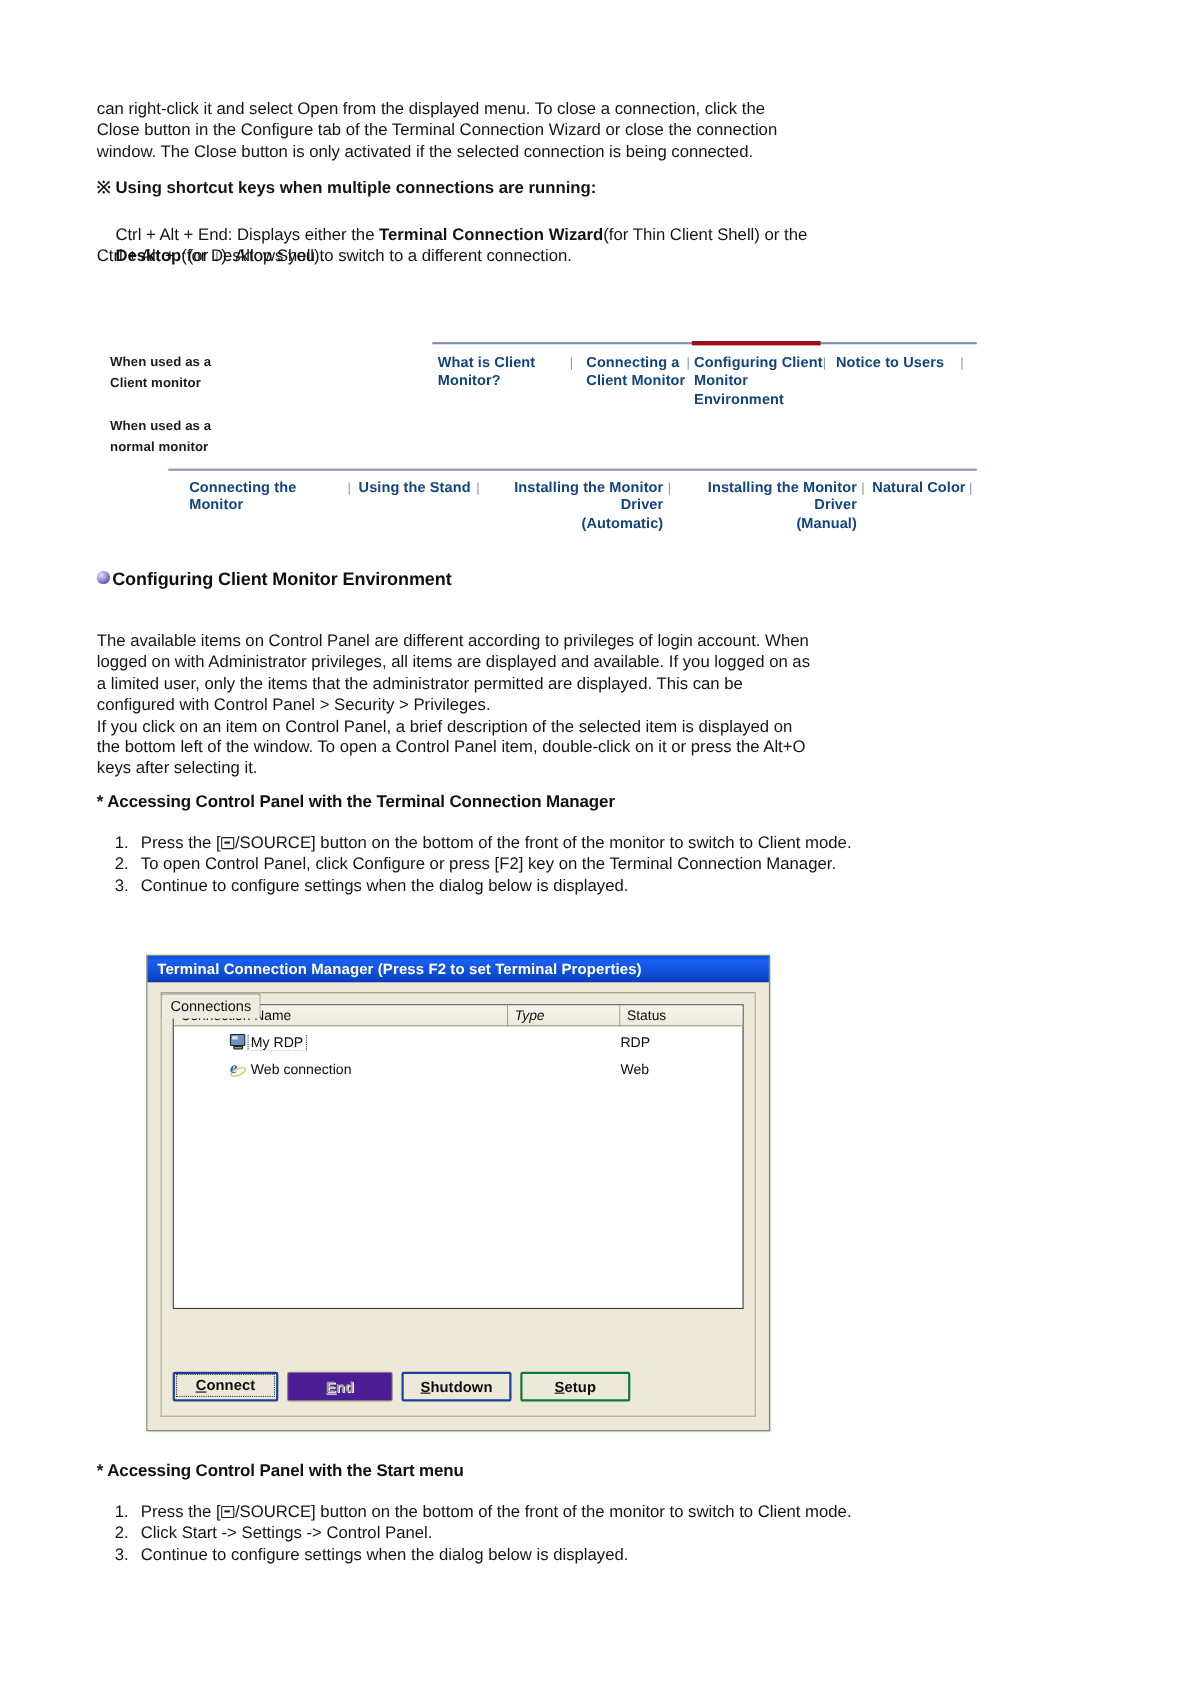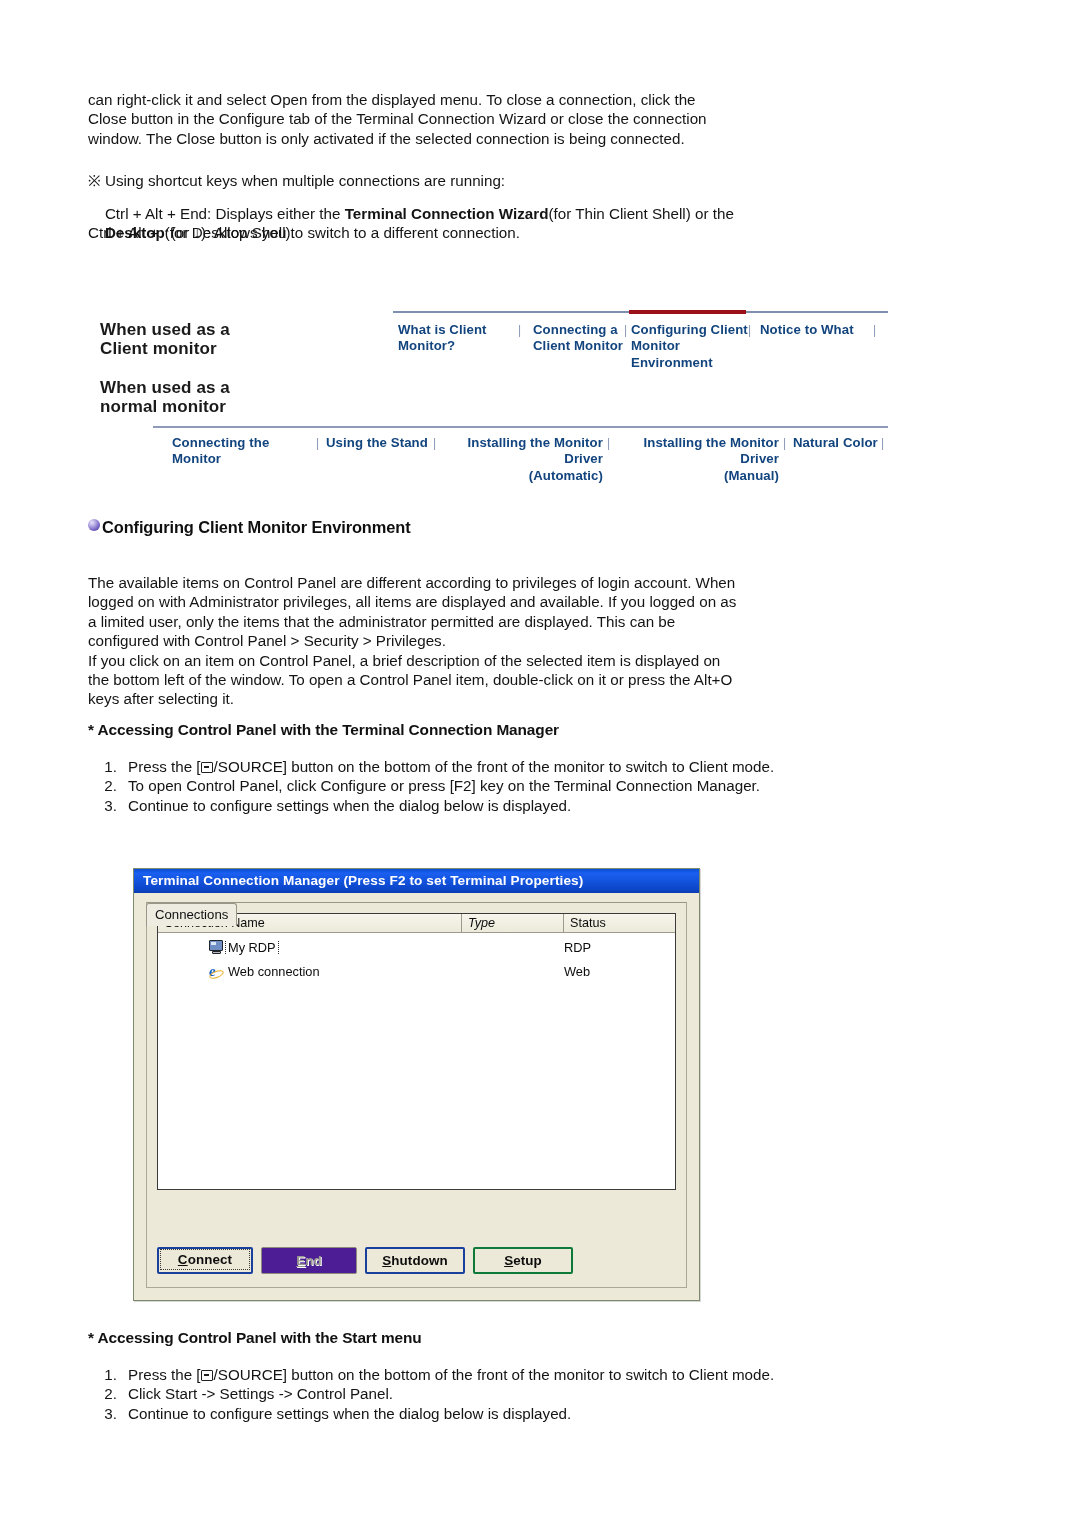--- a/index.html
+++ b/index.html
@@ -24,21 +24,21 @@
     color: #141414;
     white-space: pre-wrap;
   }
   .para b { font-weight: bold; }
 
   
   .nav-block { position: absolute; left: 88px; top: 305px; width: 800px; height: 170px; }
 
   .nav-label {
     position: absolute;
-    font-size: 17px;
+    font-size: 12px;
     line-height: 19px;
     font-weight: bold;
     color: #1a1a1a;
     letter-spacing: 0.1px;
   }
 
   .nav-rule {
     position: absolute;
     height: 2px;
     background: #7f8fb0;
@@ -282,21 +282,21 @@
 </style>
 </head>
 <body>
 
 <div class="page">
 
   <div class="para" style="left:88px; top:90px; width:700px;">can right-click it and select Open from the displayed menu. To close a connection, click the
 Close button in the Configure tab of the Terminal Connection Wizard or close the connection
 window. The Close button is only activated if the selected connection is being connected.</div>
 
-  <div class="para" style="left:88px; top:171px; width:700px;">※ Using shortcut keys when multiple connections are running:</div>
+  <div class="para" style="left:88px; top:161px; width:700px;font-weight:bold;">※ Using shortcut keys when multiple connections are running:</div>
 
   <div class="para" style="left:88px; top:185px; width:720px;">
     <span>Ctrl + Alt + End: Displays either the </span><b>Terminal Connection Wizard</b><span>(for Thin Client Shell) or the</span>
   </div>
 
   <div class="para" style="left:88px; top:223px; width:720px;">Ctrl + Alt + ↑(or ↓): Allows you to switch to a different connection.</div>
 
   <div class="para" style="left:88px; top:204px; width:720px;">
     <b>Desktop</b><span>(for Desktop Shell).</span>
   </div>
@@ -322,21 +322,21 @@
     <div class="nav-sep" style="left:430px; top:18px;">|</div>
 
     <div class="nav-item" style="left:445px; top:17px; width:98px; white-space:pre-line;">Connecting a
 Client Monitor</div>
     <div class="nav-sep" style="left:536px; top:18px;">|</div>
 
     <div class="nav-item" style="left:543px; top:17px; width:122px; white-space:pre-line;">Configuring  Client
 Monitor  Environment</div>
     <div class="nav-sep" style="left:660px; top:18px;">|</div>
 
-    <div class="nav-item" style="left:672px; top:17px; width:110px; white-space:pre-line;">Notice to What</div>
+    <div class="nav-item" style="left:672px; top:17px; width:110px; white-space:pre-line;">Notice to Users</div>
     <div class="nav-sep" style="left:785px; top:18px;">|</div>
 
     <div class="nav-rule thin" style="left:65px; top:121px; width:735px;"></div>
 
     <div class="nav-item" style="left:84px; top:130px; width:140px; white-space:pre-line;">Connecting  the Monitor</div>
     <div class="nav-sep" style="left:228px; top:131px;">|</div>
 
     <div class="nav-item" style="left:238px; top:130px; width:104px; white-space:pre-line;">Using the Stand</div>
     <div class="nav-sep" style="left:345px; top:131px;">|</div>
 

